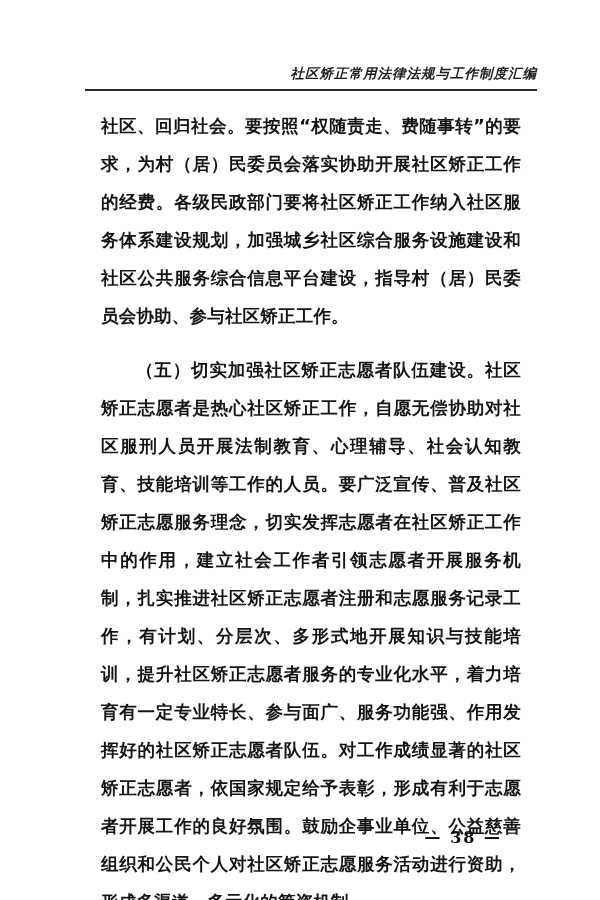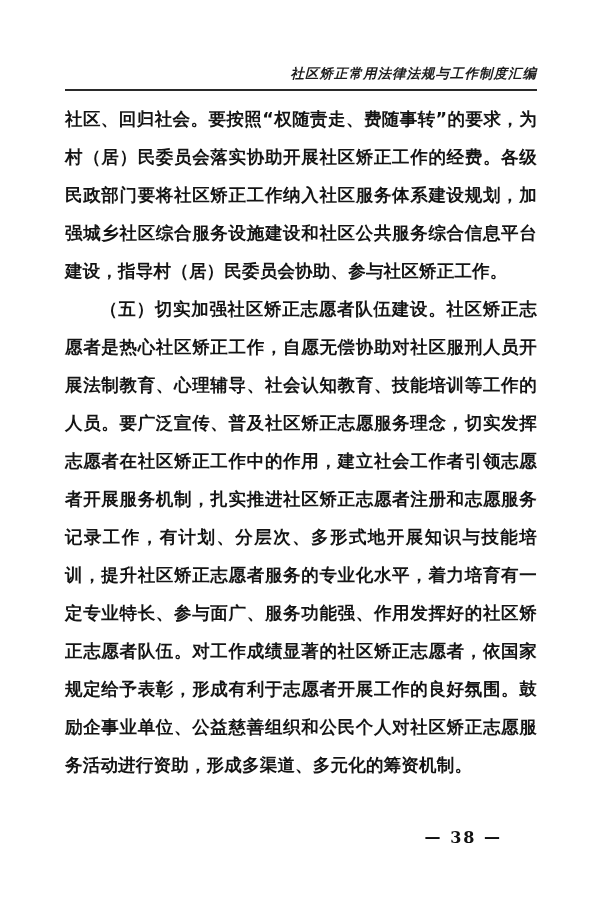--- a/index.html
+++ b/index.html
@@ -5,21 +5,21 @@
   * { margin: 0; padding: 0; box-sizing: border-box; }
   html, body {
     width: 600px; height: 900px;
     background: #ffffff;
     font-family: "DejaVu Sans", sans-serif;
   }
   .page {
     position: relative;
     width: 600px; height: 900px;
     background: #ffffff;
-    padding: 64px 63px 0 65px;
+    padding: 64px 63px 0 85px;
     overflow: hidden;
   }
   .running-header {
     text-align: right;
     font-size: 13.5px;
     font-style: italic;
     font-weight: 700;
     letter-spacing: 1px;
     color: #1c1c1c;
     line-height: 18px;
@@ -33,21 +33,21 @@
   .content {
     margin-top: 9px;
     font-size: 17.5px;
     line-height: 38px;
     color: #141414;
     font-weight: 600;
     text-align: justify;
     text-justify: inter-ideograph;
     letter-spacing: 0.2px;
   }
-  .content p { margin: 0; }
+  .content p { margin: 16px; }
   .content p.indent { text-indent: 2em; }
   .page-number {
     position: absolute;
     top: 828px;
     right: 98px;
     font-family: "DejaVu Serif", serif;
     font-size: 16px;
     font-weight: 700;
     color: #111111;
     letter-spacing: 2px;

